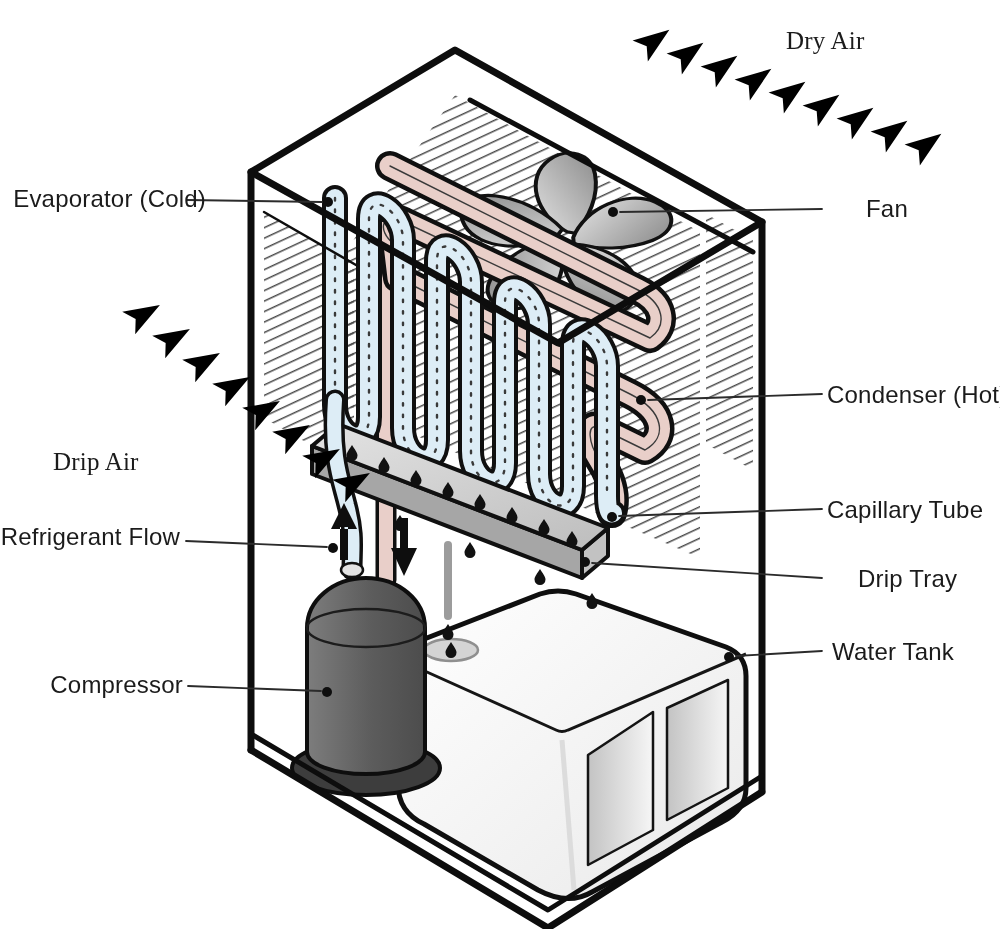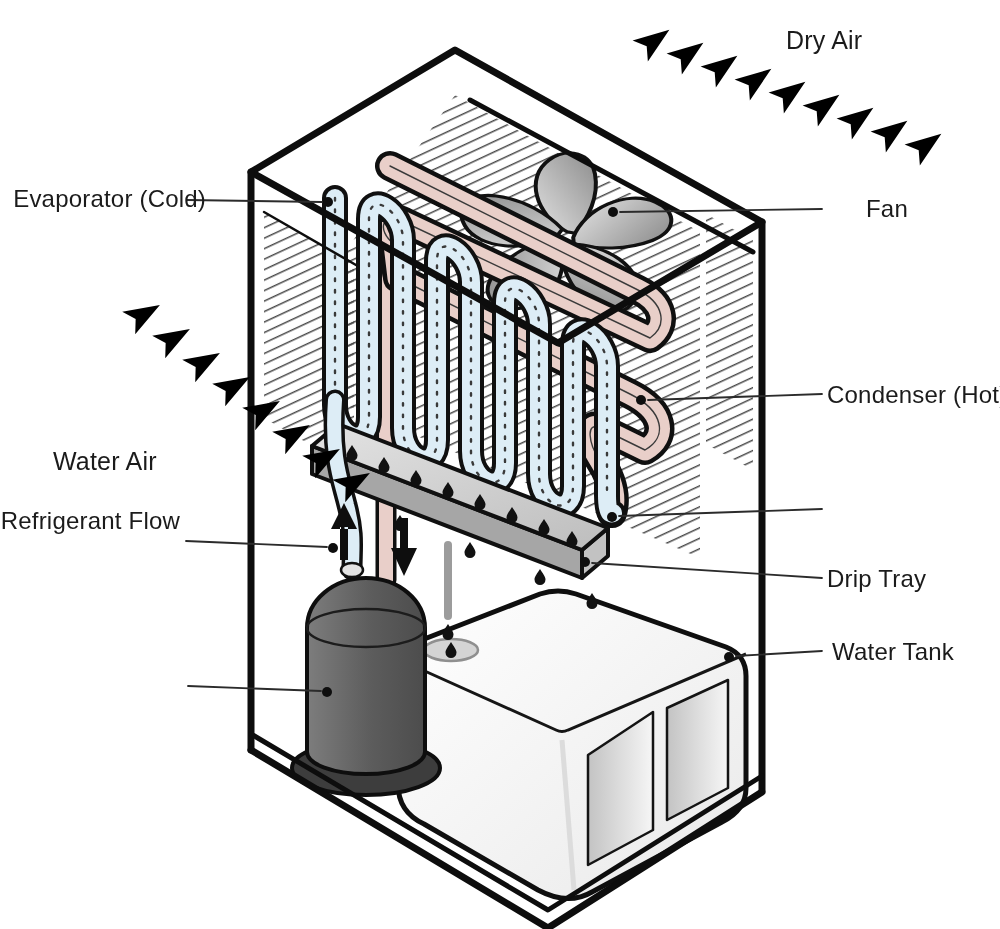--- a/index.html
+++ b/index.html
@@ -6,21 +6,21 @@
   #stage{
     position:relative;width:1000px;height:929px;background:#ffffff;overflow:hidden;
     font-family:"Liberation Sans",sans-serif;
   }
   #art{position:absolute;left:0;top:0;}
   .lbl{
     position:absolute;font-size:24px;line-height:1.1;color:#1b1b1b;
     white-space:nowrap;letter-spacing:0.2px;
   }
   .lbl.right-align{text-align:right;}
-  .airlbl{font-size:25px;}
+  .airlbl{font-size:25px;font-family:Liberation Serif, serif;}
   
   .coil-outline{fill:none;stroke:#101010;stroke-linecap:round;stroke-linejoin:round;}
   .coil-fill{fill:none;stroke-linecap:round;stroke-linejoin:round;}
   .coil-center{fill:none;stroke:#3a3a3a;stroke-linecap:round;stroke-linejoin:round;}
   .leader{stroke:#2b2b2b;stroke-width:1.8;stroke-linecap:round;}
   .ldot{fill:#0e0e0e;}
   .frame{fill:none;stroke:#0d0d0d;stroke-linecap:round;stroke-linejoin:round;}
   .wl{fill:none;stroke-linecap:round;}
 </style>
 </head>
@@ -235,23 +235,25 @@
 </svg>
 
 <div class="lbl right-align" style="left:0;width:206px;top:186px">Evaporator (Cold)</div>
 
 <div class="lbl airlbl" style="left:786px;top:27px">Dry Air</div>
 
 <div class="lbl" style="left:866px;top:196px">Fan</div>
 
 <div class="lbl" style="left:827px;top:382px">Condenser (Hot)</div>
 
-<div class="lbl airlbl" style="left:53px;top:448px">Water Air</div>
-
-
-<div class="lbl right-align" style="left:0;width:180px;top:508px">Refrigerant Flow</div>
-
-<div class="lbl" style="left:827px;top:566px">Drip Tray</div>
+<div class="lbl airlbl" style="left:53px;top:448px">Drip Air</div>
+
+<div class="lbl" style="left:827px;top:497px">Capillary Tube</div>
+
+<div class="lbl right-align" style="left:0;width:180px;top:524px">Refrigerant Flow</div>
+
+<div class="lbl" style="left:858px;top:566px">Drip Tray</div>
 
 <div class="lbl" style="left:832px;top:639px">Water Tank</div>
 
+<div class="lbl right-align" style="left:0;width:183px;top:672px">Compressor</div>
 
 </div>
 
 </body></html>

